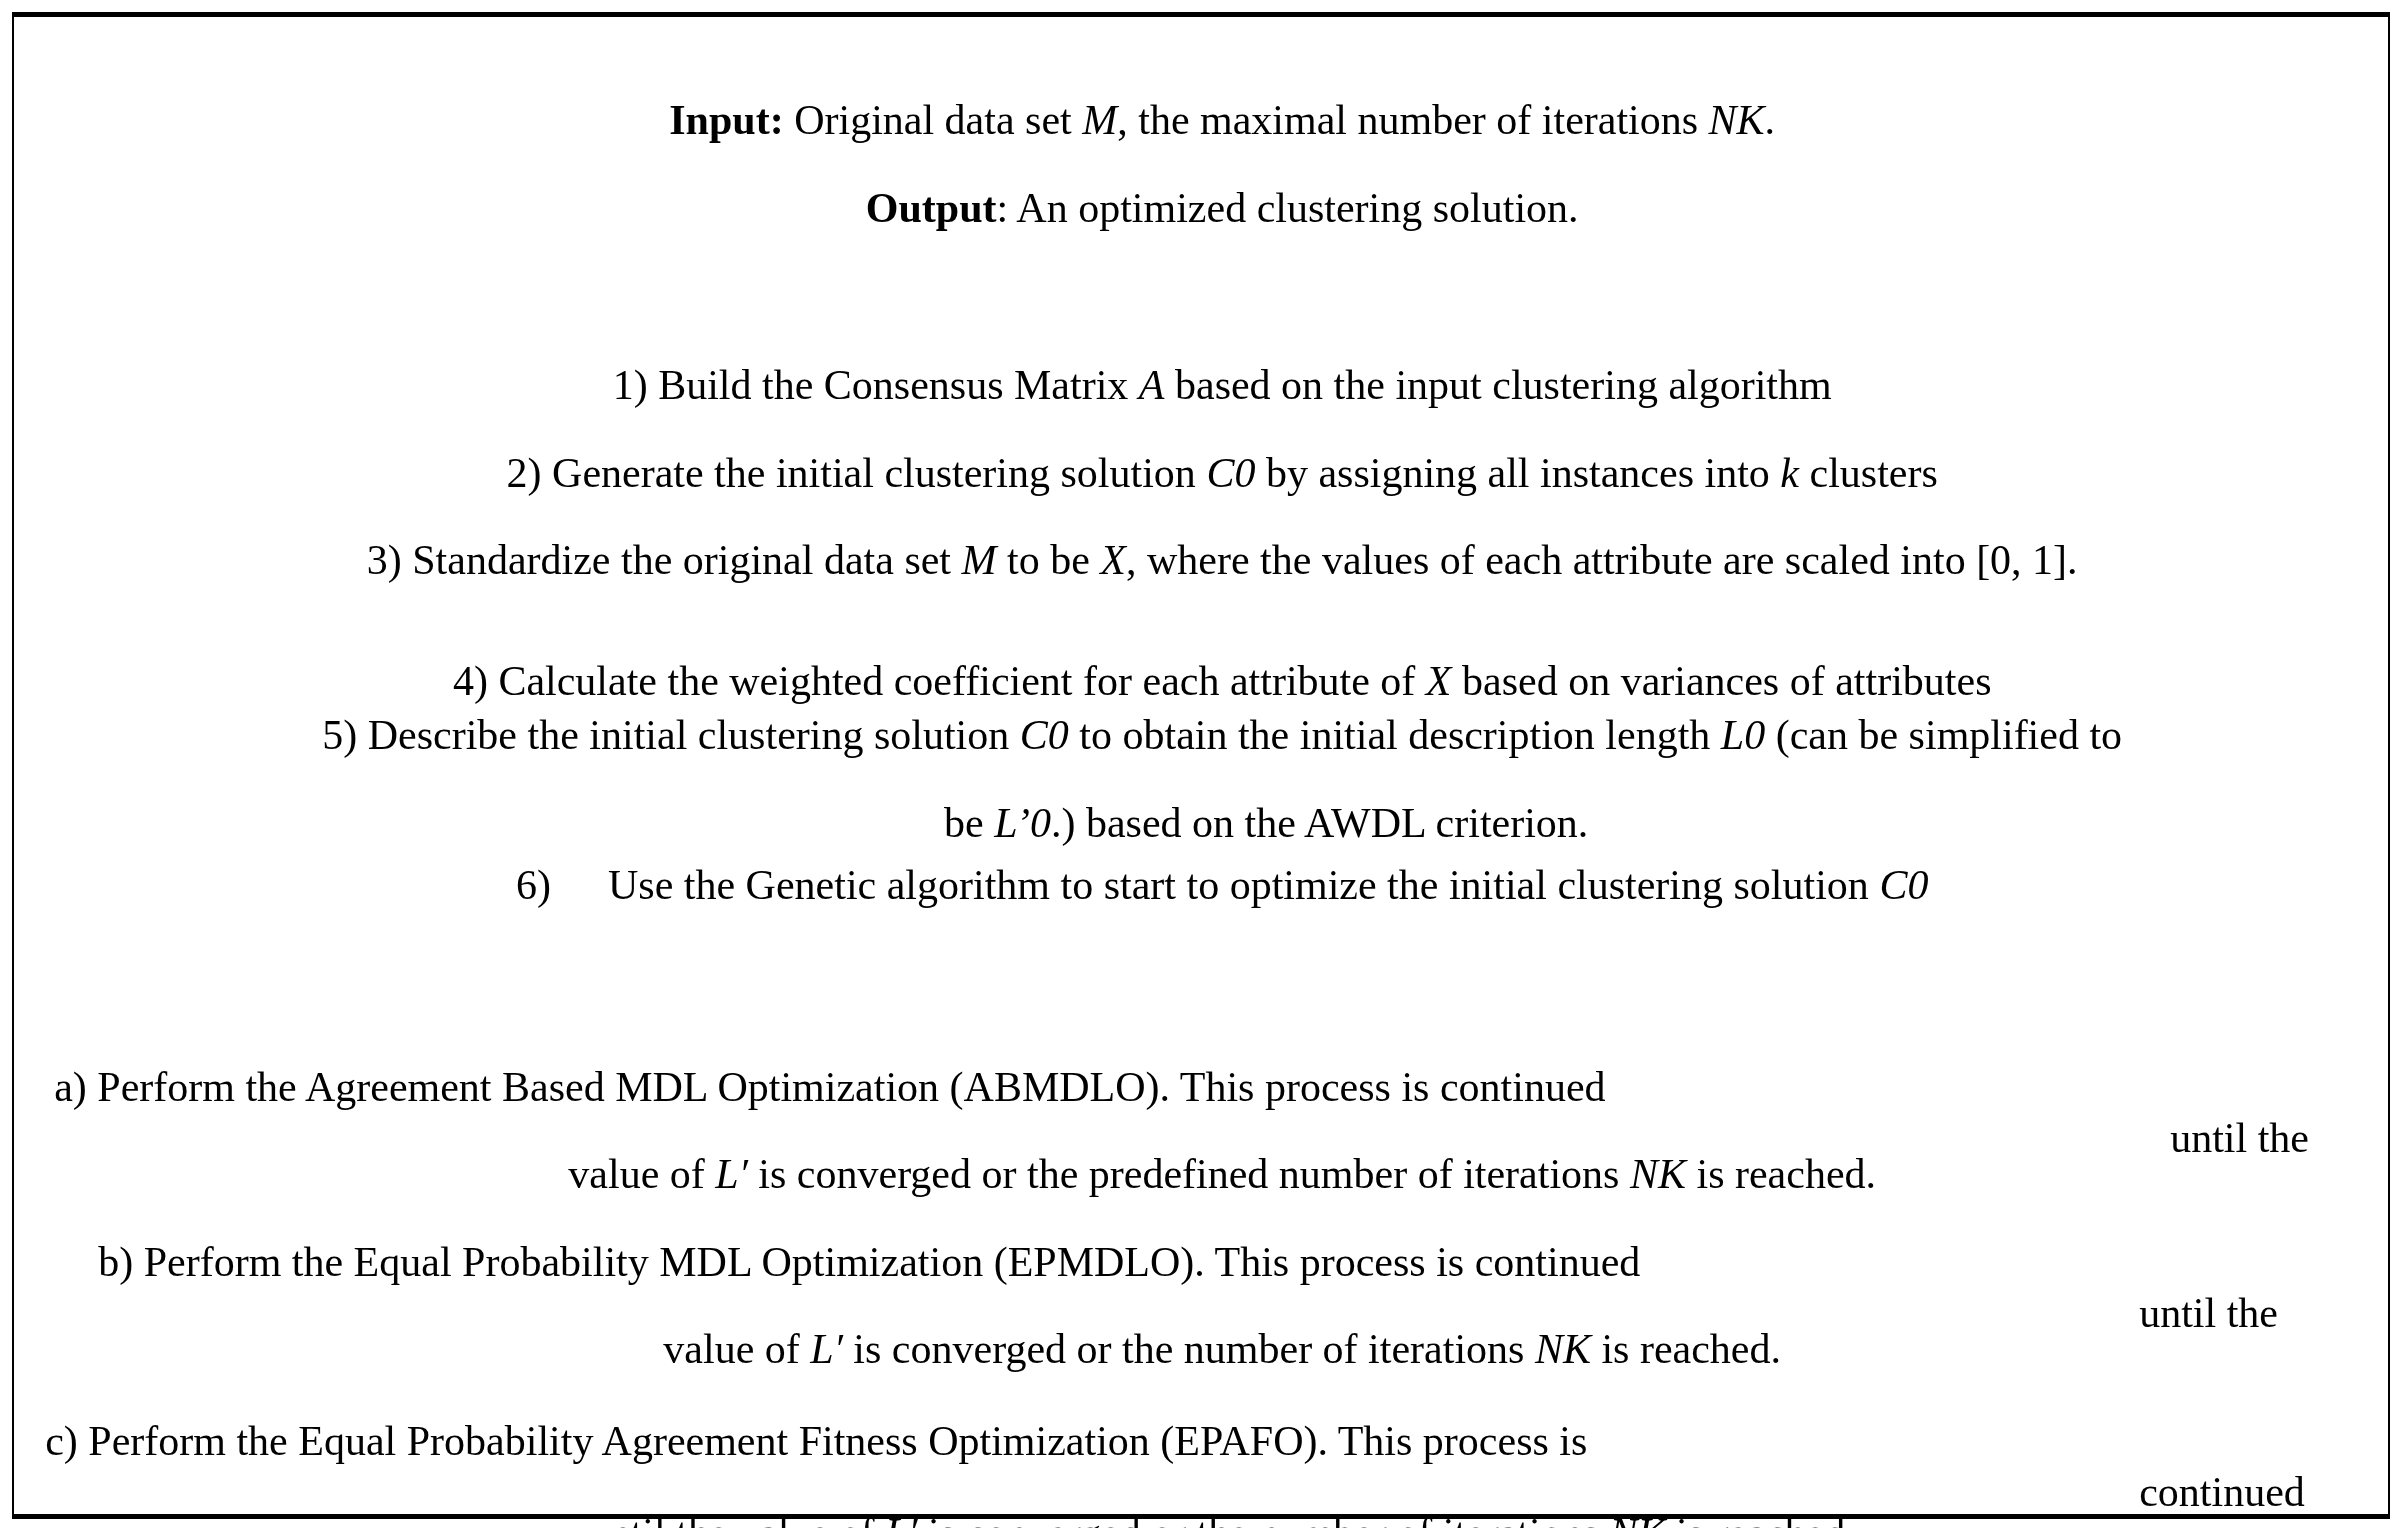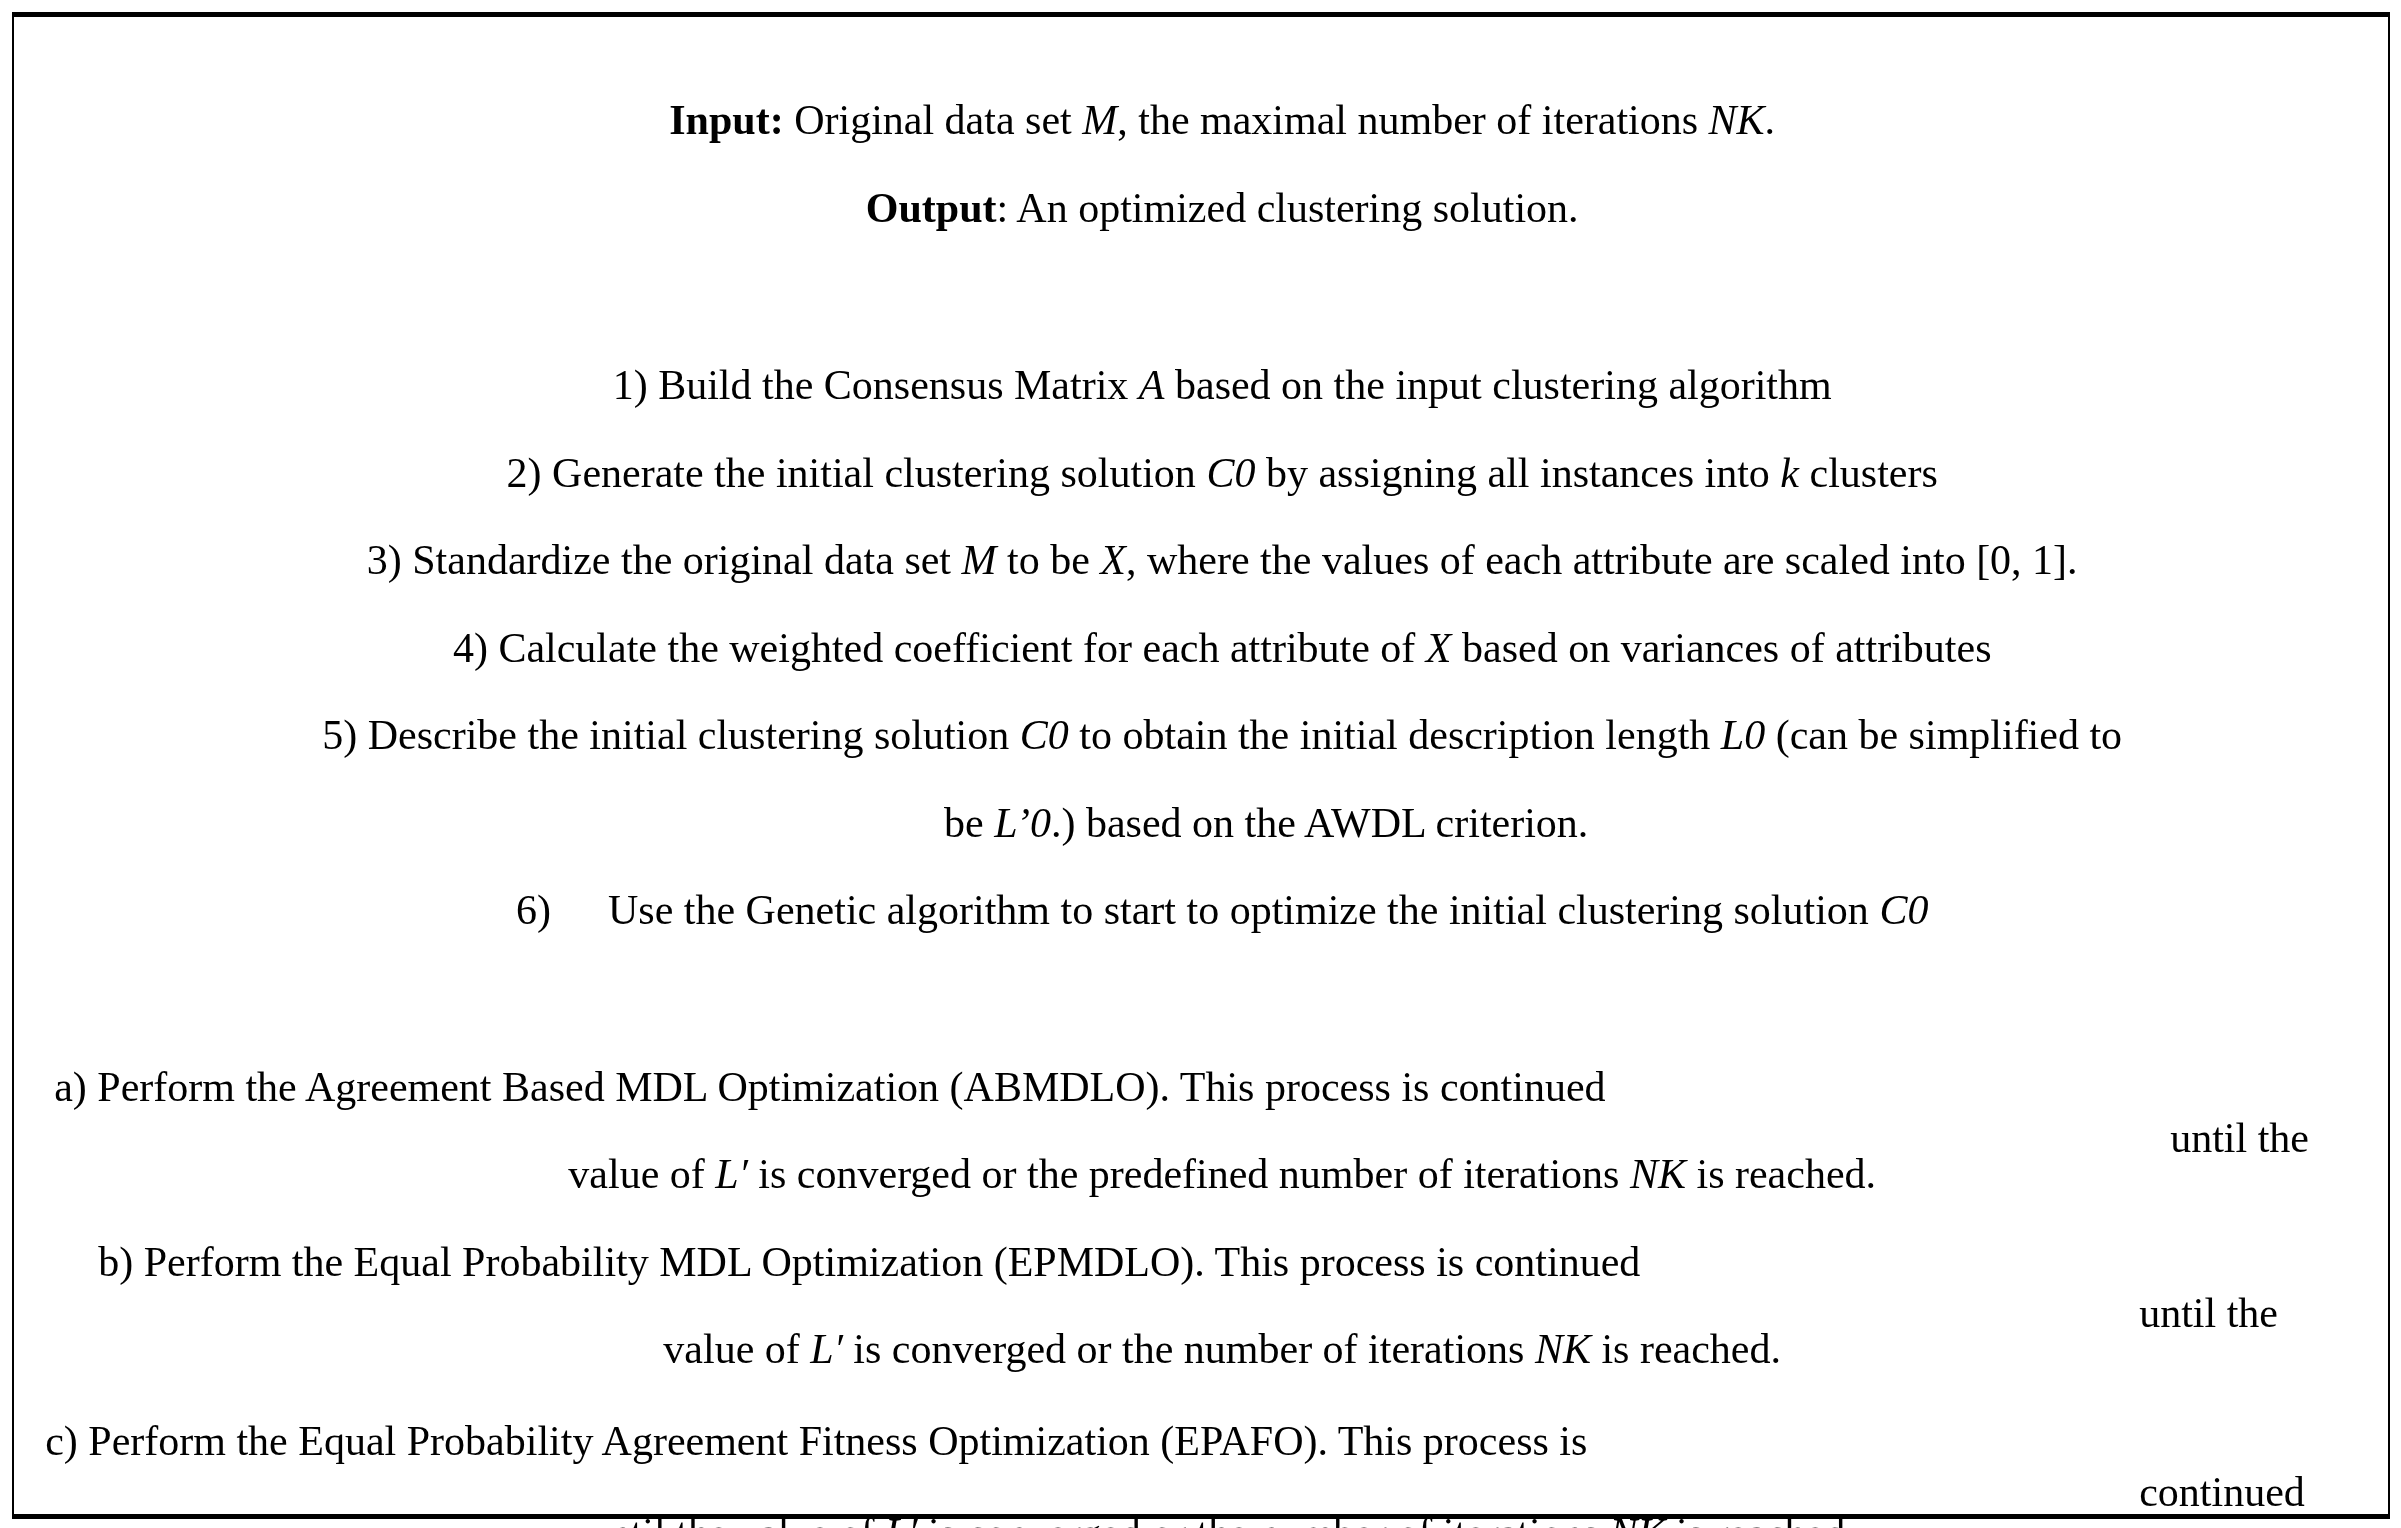--- a/index.html
+++ b/index.html
@@ -64,32 +64,32 @@
   </div>
 
   <div class="line" style="top:380px;">
     <span>2) Generate the initial clustering solution </span><span class="i">C0</span><span> by assigning all instances into </span><span class="i">k</span><span> clusters</span>
   </div>
 
   <div class="line" style="top:467px;">
     <span>3) Standardize the original data set </span><span class="i">M</span><span> to be </span><span class="i">X</span><span>, where the values of each attribute are scaled into [0, 1].</span>
   </div>
 
-  <div class="line" style="top:555px;">
+  <div class="line" style="top:588px;">
     <span>4) Calculate the weighted coefficient for each attribute of </span><span class="i">X</span><span> based on variances of attributes</span>
   </div>
 
   <div class="line" style="top:642px;">
     <span>5) Describe the initial clustering solution </span><span class="i">C0</span><span> to obtain the initial description length </span><span class="i">L0</span><span> (can be simplified to</span>
   </div>
   <div class="line" style="top:730px;margin-left:44px;">
     <span>be </span><span class="i">L’0</span><span>.) based on the AWDL criterion.</span>
   </div>
 
-  <div class="line" style="top:817px;">
+  <div class="line" style="top:792px;">
     <span>6)</span><span style="display:inline-block;width:57px;"></span><span>Use the Genetic algorithm to start to optimize the initial clustering solution </span><span class="i">C0</span>
   </div>
 
   <div class="line split" style="top:994px;">
     <span class="seg" style="left:40px;">a) Perform the Agreement Based MDL Optimization (ABMDLO). This process is continued</span>
     <span class="seg" style="left:2156px;">until the</span>
   </div>
   <div class="line" style="top:1081px;">
     <span>value of </span><span class="i">L′</span><span> is converged or the predefined number of iterations </span><span class="i">NK</span><span> is reached.</span>
   </div>

